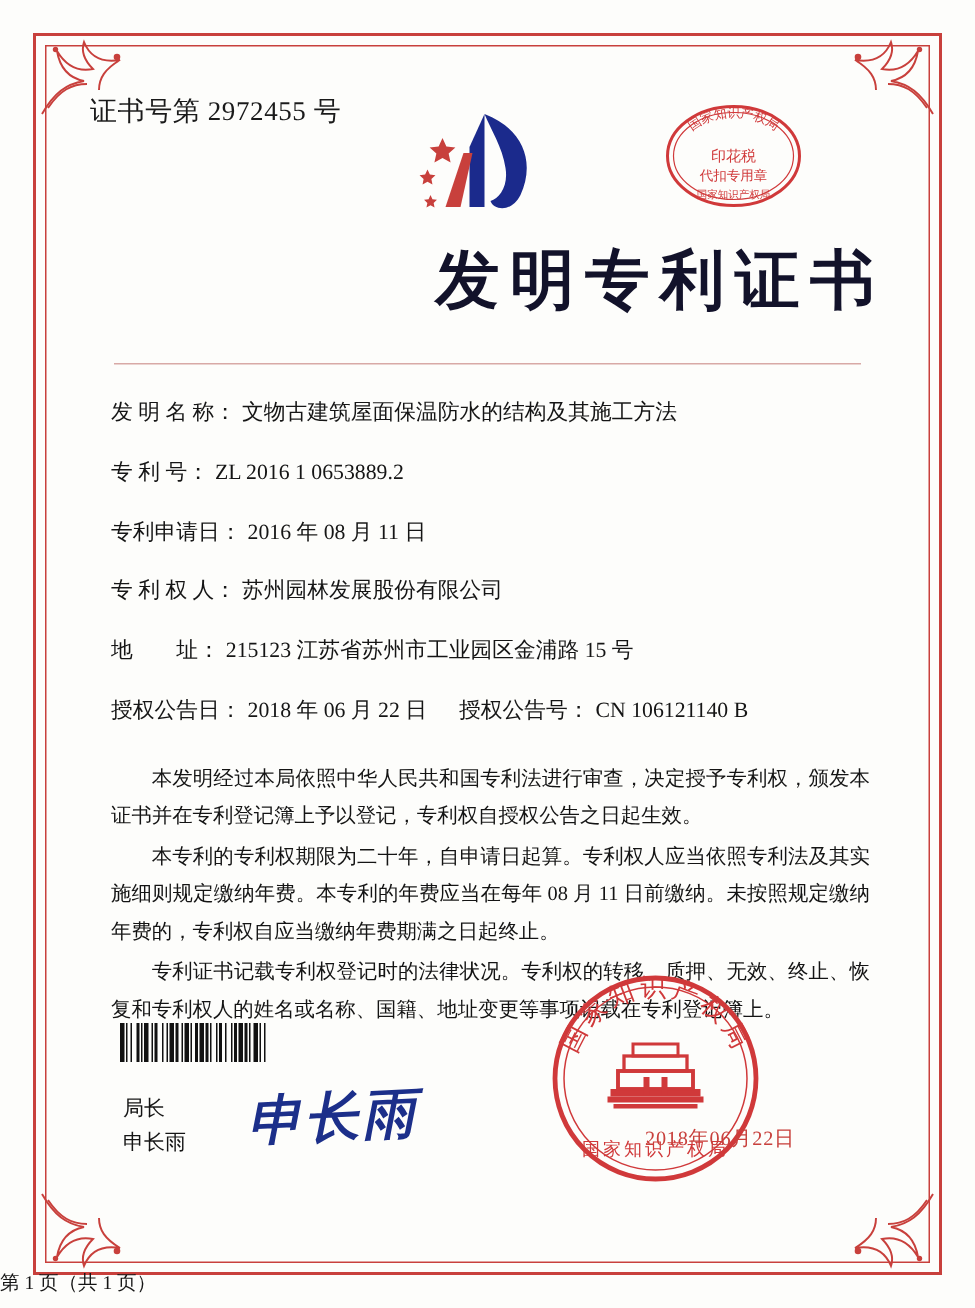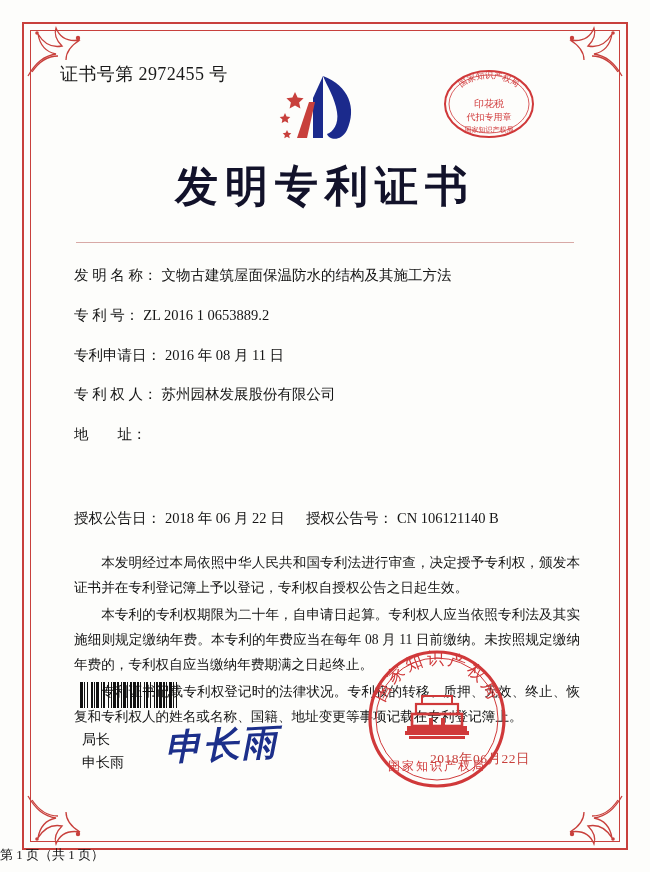--- a/index.html
+++ b/index.html
@@ -75,21 +75,21 @@
     left: 50%;
     top: 22px;
     transform: translateX(-50%);
     width: 108px;
     height: 78px;
   }
   .logo svg { display: block; }
 
   .title {
     margin-top: 72px;
-    text-align: center;
+    text-align: right;
     font-size: 43px;
     letter-spacing: 7px;
     font-weight: bold;
     color: #12122a;
     font-family: "DejaVu Serif", "Liberation Serif", serif;
   }
 
   .divider {
     margin: 26px 16px 0 16px;
     border-top: 1px solid #d8a9a6;
@@ -113,21 +113,21 @@
   .field-value {
     flex: 1 1 auto;
     color: #151515;
     padding-left: 4px;
   }
   .field-row.two-col .field-col {
     display: flex;
     align-items: flex-end;
   }
   .field-row.two-col .left-col { flex: 0 0 232px; }
-  .field-row.two-col .right-col { flex: 1 1 auto; margin-top: 44px; }
+  .field-row.two-col .right-col { flex: 1 1 auto; }
 
   .body-text {
     margin: 20px 10px 0 14px;
     font-size: 13.6px;
     line-height: 1.85;
     text-align: justify;
     color: #141414;
   }
   .body-text p {
     margin: 0 0 2px 0;
@@ -305,20 +305,21 @@
         <span class="field-value">2016 年 08 月 11 日</span>
       </div>
 
       <div class="field-row">
         <span class="field-label">专 利 权 人：</span>
         <span class="field-value">苏州园林发展股份有限公司</span>
       </div>
 
       <div class="field-row">
         <span class="field-label">地        址：</span>
+        <span class="field-value">215123 江苏省苏州市工业园区金浦路 15 号</span>
       </div>
 
       <div class="field-row two-col">
         <span class="field-col left-col">
           <span class="field-label">授权公告日：</span>
           <span class="field-value">2018 年 06 月 22 日</span>
         </span>
         <span class="field-col right-col">
           <span class="field-label">授权公告号：</span>
           <span class="field-value">CN 106121140 B</span>

